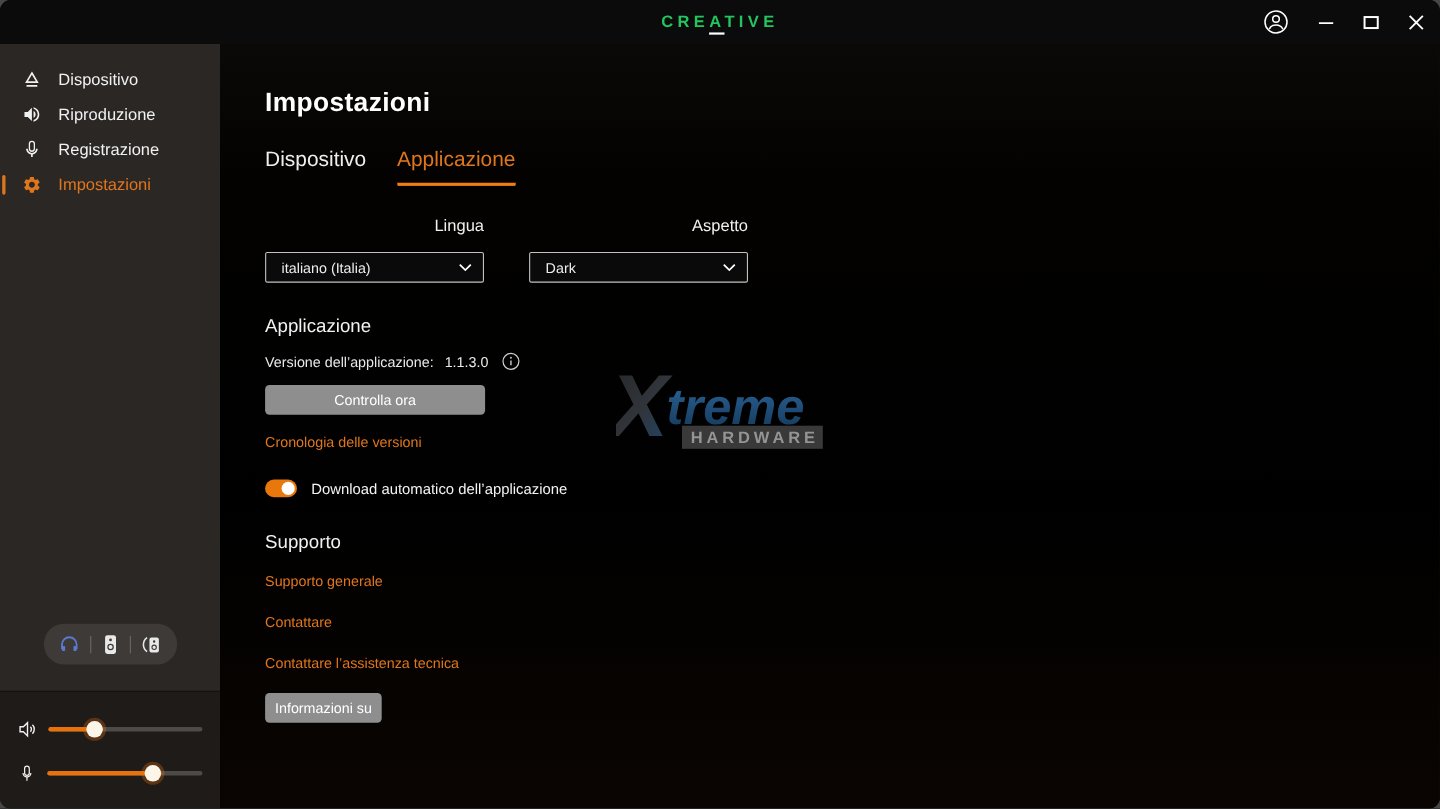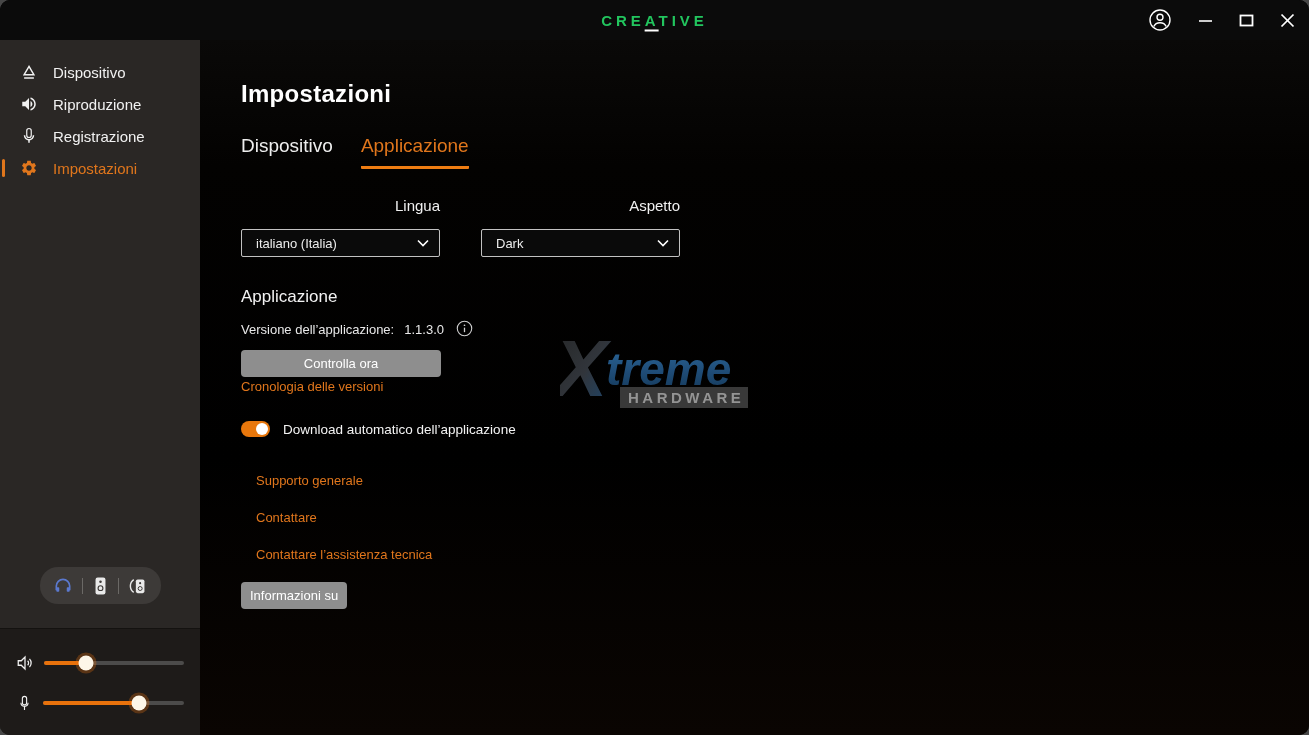--- a/index.html
+++ b/index.html
@@ -84,35 +84,35 @@
     display: flex; align-items: center; padding: 0 10px 0 14px; cursor: pointer; justify-content: space-between;
   }
   .section-heading { color: #f2f2f2; font-size: 17px; margin-bottom: 13px; }
   .version-row { display: flex; align-items: flex-end; gap: 8px; color: #e9e9e9; font-size: 13px; margin-bottom: 13px; }
   .version-value { margin-left: 2px; }
   .info-btn { background: none; border: none; padding: 0; cursor: pointer; display: flex; margin-left: 4px; }
   .gray-btn {
     background: #8e8e8e; color: #fff; border: none; border-radius: 4px;
     font-size: 13px; font-family: inherit; cursor: pointer;
   }
-  .check-btn { width: 200px; height: 27px; }
+  .check-btn { width: 200px; height: 27px; margin-bottom: 16px; }
   .link { display: inline-block; color: #e0761c; font-size: 13px; text-decoration: none; cursor: pointer; }
   .history-link { margin-bottom: 27px; }
   .toggle-row { display: flex; align-items: center; gap: 13px; margin-bottom: 31px; }
   .toggle {
     width: 29px; height: 16px; border-radius: 9px; background: #e8770c; position: relative;
     border: none; cursor: pointer; flex: 0 0 29px;
   }
   .toggle-knob {
     position: absolute; right: 2px; top: 2px; width: 12px; height: 12px;
     border-radius: 50%; background: #fff;
   }
   .toggle-label { color: #f3f3f3; font-size: 13.5px; }
   .support-links { display: flex; flex-direction: column; align-items: flex-start; }
-  .support-links .link { margin-bottom: 12px; line-height: 13px; padding: 6px 0; margin-left: 15px; }
+  .support-links .link { margin-bottom: 12px; line-height: 13px; padding: 6px 0; }
   .about-btn { padding: 6px 9px; margin-top: 3px; }
   
   .watermark { position: absolute; left: 360px; top: 282px; z-index: 1; opacity: 0.96; }
 </style>
 </head>
 <body>
 
 <div class="window">
 
   <div class="titlebar">
@@ -308,20 +308,21 @@
           </div>
           <div class="toggle-row">
             <button class="toggle">
               <span class="toggle-knob"></span>
             </button>
             <span class="toggle-label">Download automatico dell’applicazione</span>
           </div>
         </div>
 
         <div>
+          <div class="section-heading">Supporto</div>
           <div class="support-links">
             <a class="link">Supporto generale</a>
             <a class="link">Contattare</a>
             <a class="link">Contattare l’assistenza tecnica</a>
           </div>
           <button class="gray-btn about-btn">Informazioni su</button>
         </div>
       </div>
     </div>
   </div>

